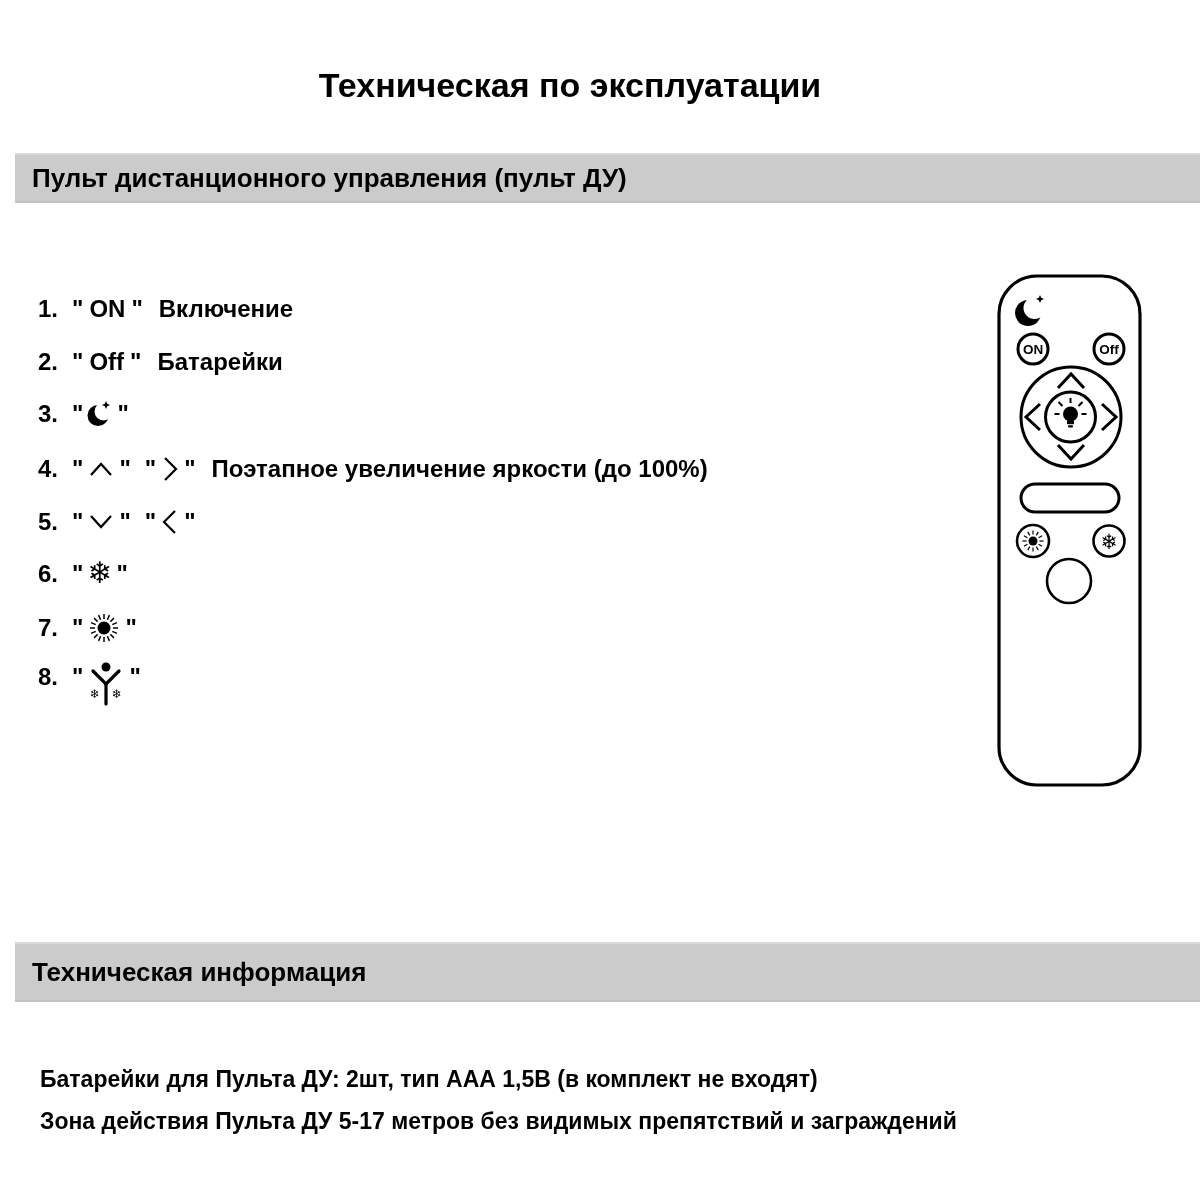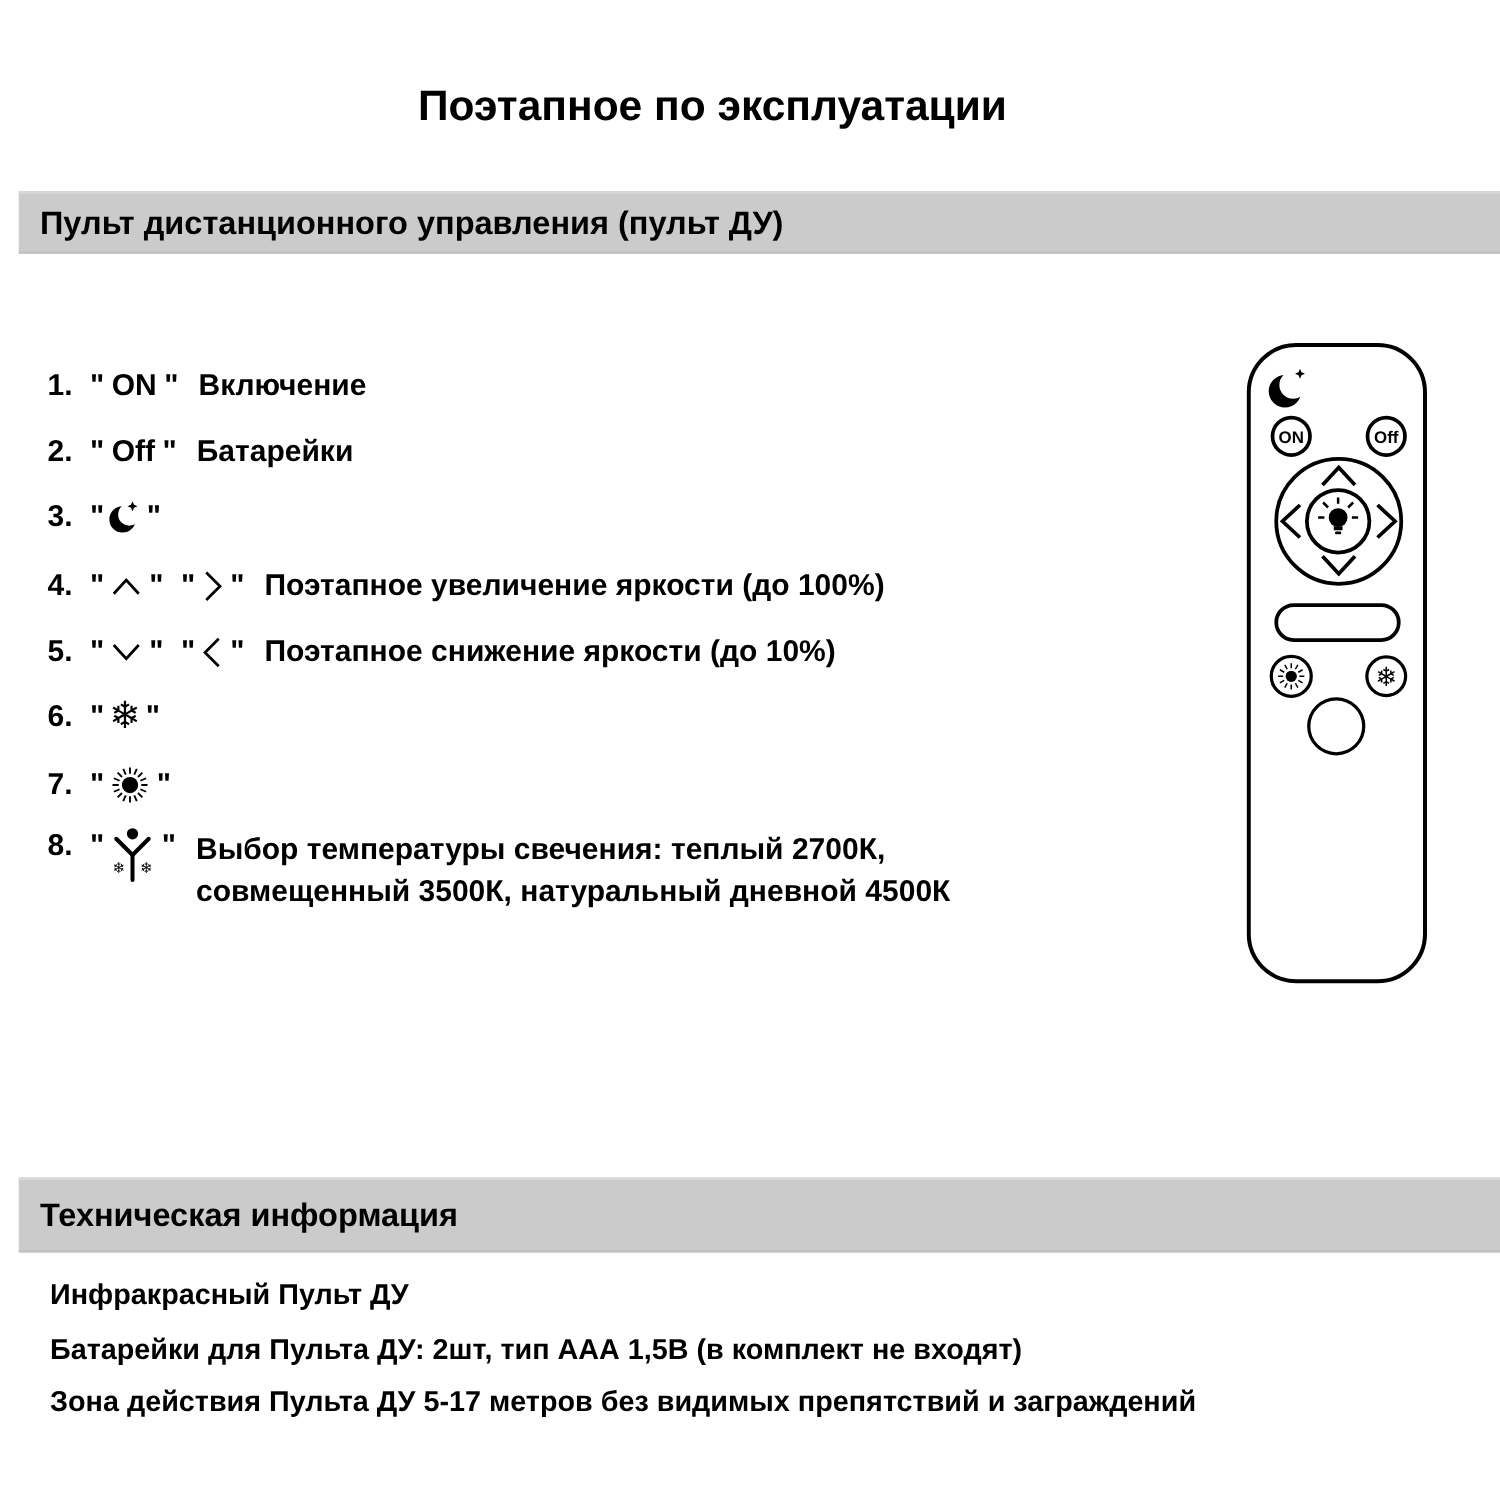--- a/index.html
+++ b/index.html
@@ -40,21 +40,21 @@
   .tech-line{position:absolute;left:40px;font-size:23px;white-space:nowrap;}
   .remote{position:absolute;left:997px;top:274px;width:146px;height:514px;}
   .remote text{font-family:"Liberation Sans", sans-serif;font-weight:bold;fill:#000;}
   .remote .snow-text{font-family:"DejaVu Sans", sans-serif;font-weight:normal;}
 </style>
 </head>
 <body>
 
 <div class="page">
 
-  <h1 class="title">Поэтапное по эксплуатации</h1>
+  <h1 class="title">Техническая по эксплуатации</h1>
 
   <div class="section-bar bar1">
     <span>Пульт дистанционного управления (пульт ДУ)</span>
   </div>
 
   <ol class="items">
 
     <li class="item" style="top:291px">
       <span class="num">1.</span>
       <span class="q">"</span>
@@ -114,21 +114,20 @@
       </span>
       <span class="q">"</span>
       <span class="gap"></span>
       <span class="q">"</span>
       <span>
         <svg class="icon-svg" width="20" height="30" viewBox="0 0 20 30">
           <polyline points="15,4 4,15 15,26" fill="none" stroke="#000" stroke-width="2.2"></polyline>
         </svg>
       </span>
       <span class="q">"</span>
-      <span class="desc">Поэтапное снижение яркости (до 10%)</span>
     </li>
 
     <li class="item" style="top:556px">
       <span class="num">6.</span>
       <span class="q">"</span>
       <span class="snowflake-glyph">❄</span>
       <span class="q">"</span>
     </li>
 
     <li class="item" style="top:610px">
@@ -169,21 +168,20 @@
           <g stroke="#000" stroke-width="3.2" stroke-linecap="round">
             <line x1="19" y1="24" x2="6" y2="11"></line>
             <line x1="19" y1="24" x2="32" y2="11"></line>
             <line x1="19" y1="24" x2="19" y2="44"></line>
           </g>
           <text class="snow-text" x="8" y="38" font-size="12" text-anchor="middle" fill="#000" style="font-family:'DejaVu Sans',sans-serif;">❄</text>
           <text class="snow-text" x="30" y="38" font-size="12" text-anchor="middle" fill="#000" style="font-family:'DejaVu Sans',sans-serif;">❄</text>
         </svg>
       </span>
       <span class="q">"</span>
-      <span class="desc">Выбор температуры свечения: теплый 2700К, совмещенный 3500К, натуральный дневной 4500К</span>
     </li>
 
   </ol>
 
   <svg class="remote" viewBox="0 0 146 514">
     <rect x="2" y="2" width="141" height="509" rx="38" fill="#fff" stroke="#000" stroke-width="3.2"></rect>
 
     <g>
       <circle cx="31" cy="39" r="13" fill="#000"></circle>
       <circle cx="37.5" cy="34" r="11" fill="#fff"></circle>
@@ -254,17 +252,16 @@
       <text class="snow-text" x="112" y="274.5" font-size="21" text-anchor="middle">❄</text>
     </g>
 
     <circle cx="72" cy="307" r="22" fill="#fff" stroke="#000" stroke-width="2.6"></circle>
   </svg>
 
   <div class="section-bar bar2">
     <span>Техническая информация</span>
   </div>
 
-  <div class="tech-line" style="top:1022px">Инфракрасный Пульт ДУ</div>
   <div class="tech-line" style="top:1066px">Батарейки для Пульта ДУ: 2шт, тип ААА 1,5В (в комплект не входят)</div>
   <div class="tech-line" style="top:1108px">Зона действия Пульта ДУ 5-17 метров без видимых препятствий и заграждений</div>
 
 </div>
 
 </body></html>

